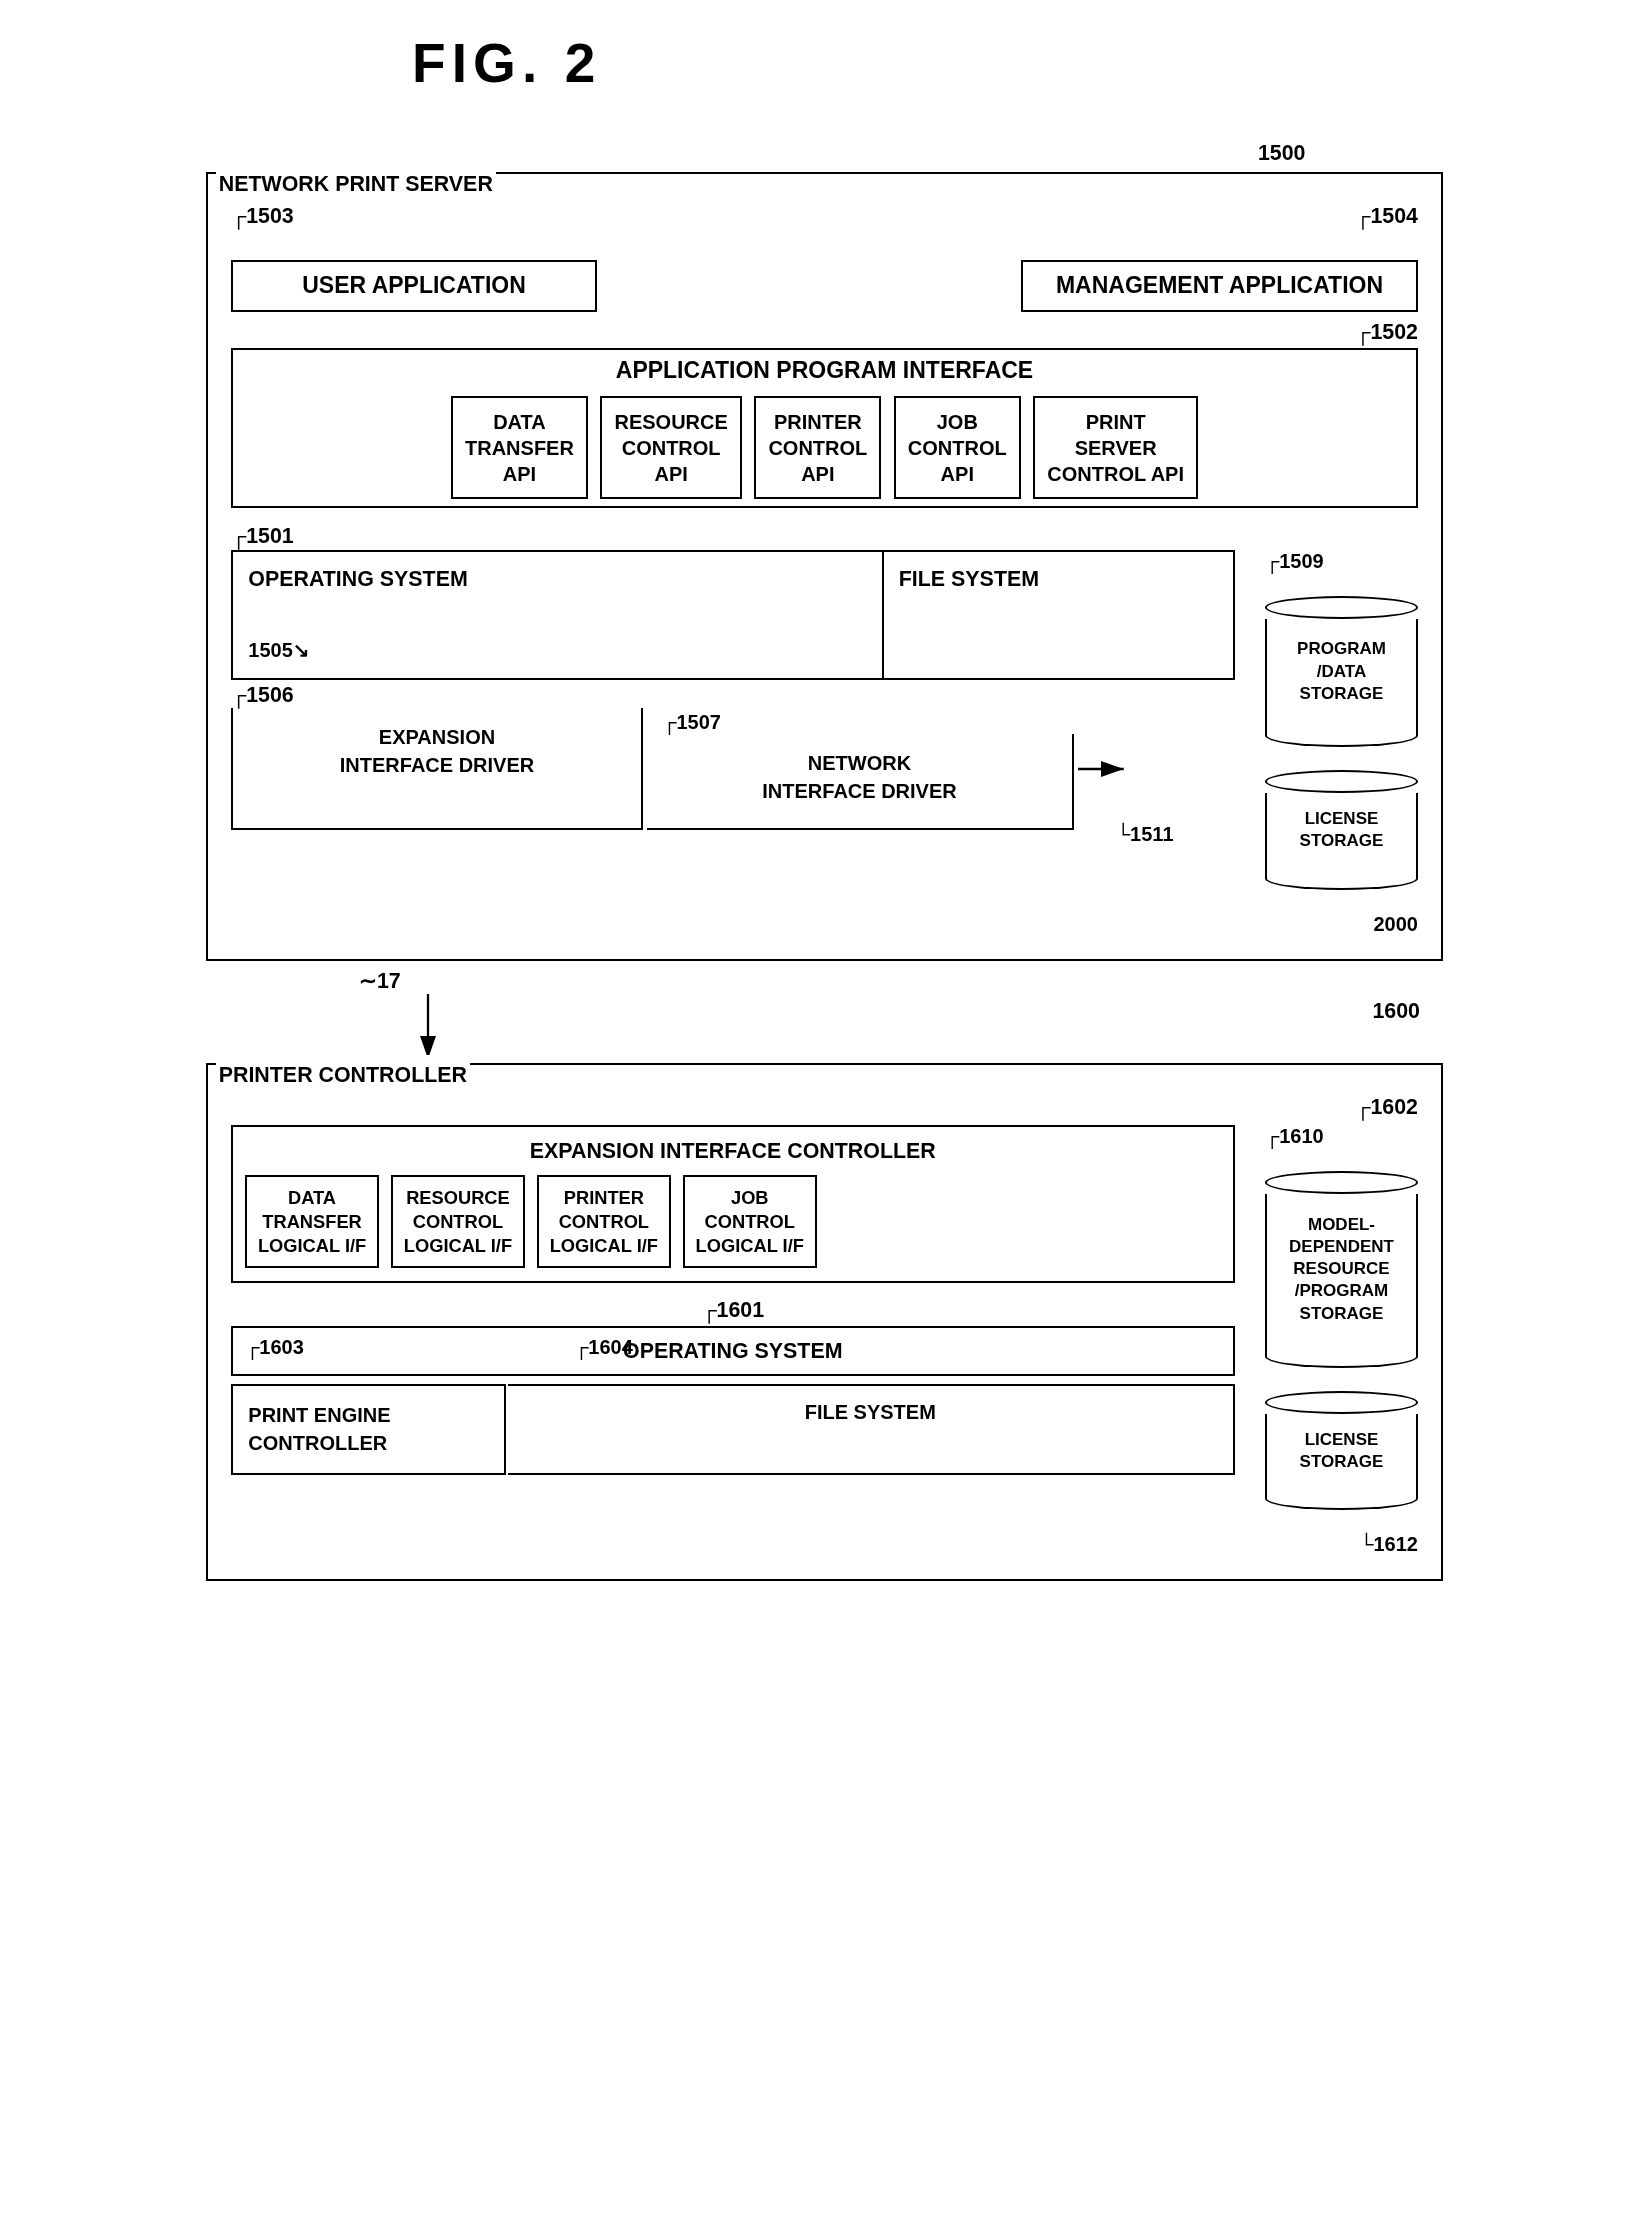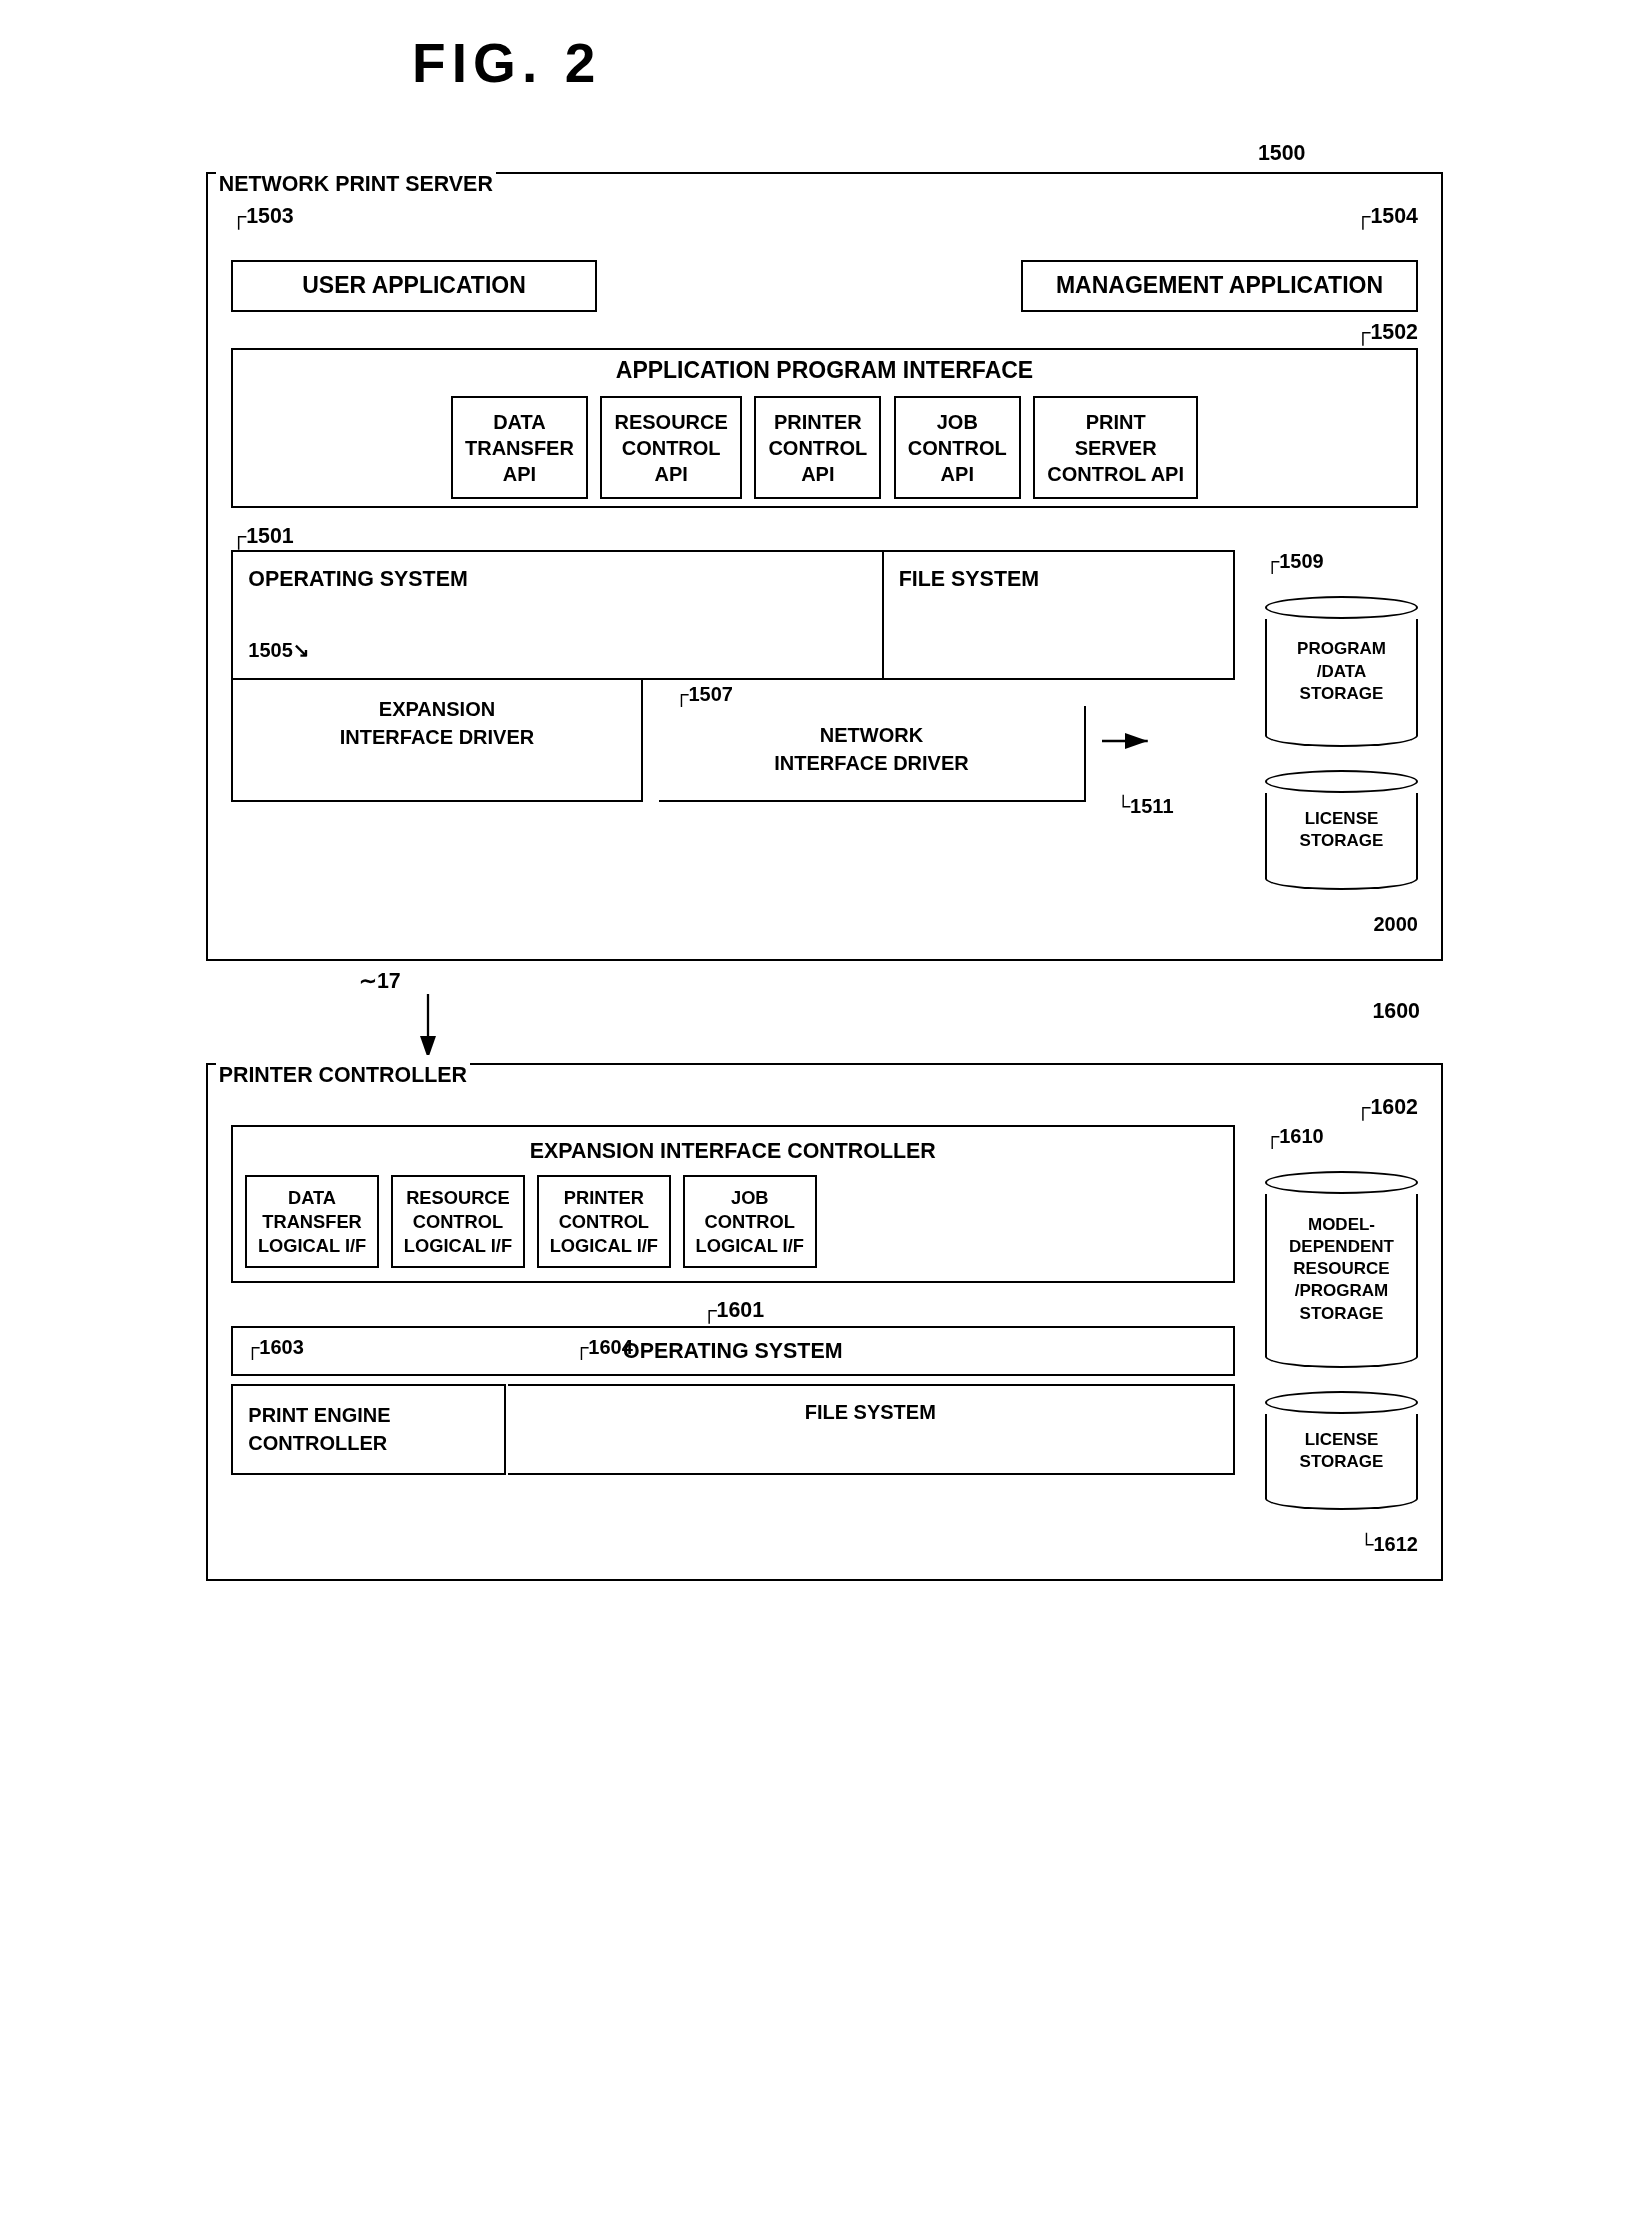--- a/index.html
+++ b/index.html
@@ -138,21 +138,21 @@
       padding: 15.3px 15.3px 15.3px 15.3px;
       width: 351px;
       position: relative;
       font-size: 21.4px;
       font-weight: bold;
     }
 
     
     .driver-row {
       display: flex;
-      gap: 16px;
+      gap: 4px;
       position: relative;
     }
 
     .driver-box {
       border: 2.3px solid #000;
       border-top: none;
       padding: 15.3px 15.3px 23px 15.3px;
       font-size: 20px;
       font-weight: bold;
       text-align: center;
@@ -351,20 +351,26 @@
           <div class="os-box">
             <div class="os-label">OPERATING SYSTEM</div>
 
             <div style="margin-top: 46px; font-size:20px; font-weight:bold;">
               <span>1505↘</span>
             </div>
           </div>
           <div class="fs-box">FILE SYSTEM</div>
         </div>
 
+        <div style="margin-bottom: 0; display:flex; align-items:flex-start;">
+
+          <div style="position:relative; margin-right: 7.6px; margin-top: 3.1px;">
+            <span class="ref-label">┌<span>1506</span></span>
+          </div>
+        </div>
         <div class="driver-row">
           <div class="driver-box exp-driver" style="white-space:pre-line;">EXPANSION
 INTERFACE DRIVER</div>
 
           <div style="position:relative; display:flex; flex-direction:column;">
             <span style="font-size:20px; font-weight:bold; margin-left:15.3px; margin-top:3.1px;">┌<span>1507</span></span>
             <div class="driver-box net-driver" style="white-space:pre-line;">NETWORK
 INTERFACE DRIVER</div>
           </div>
 

